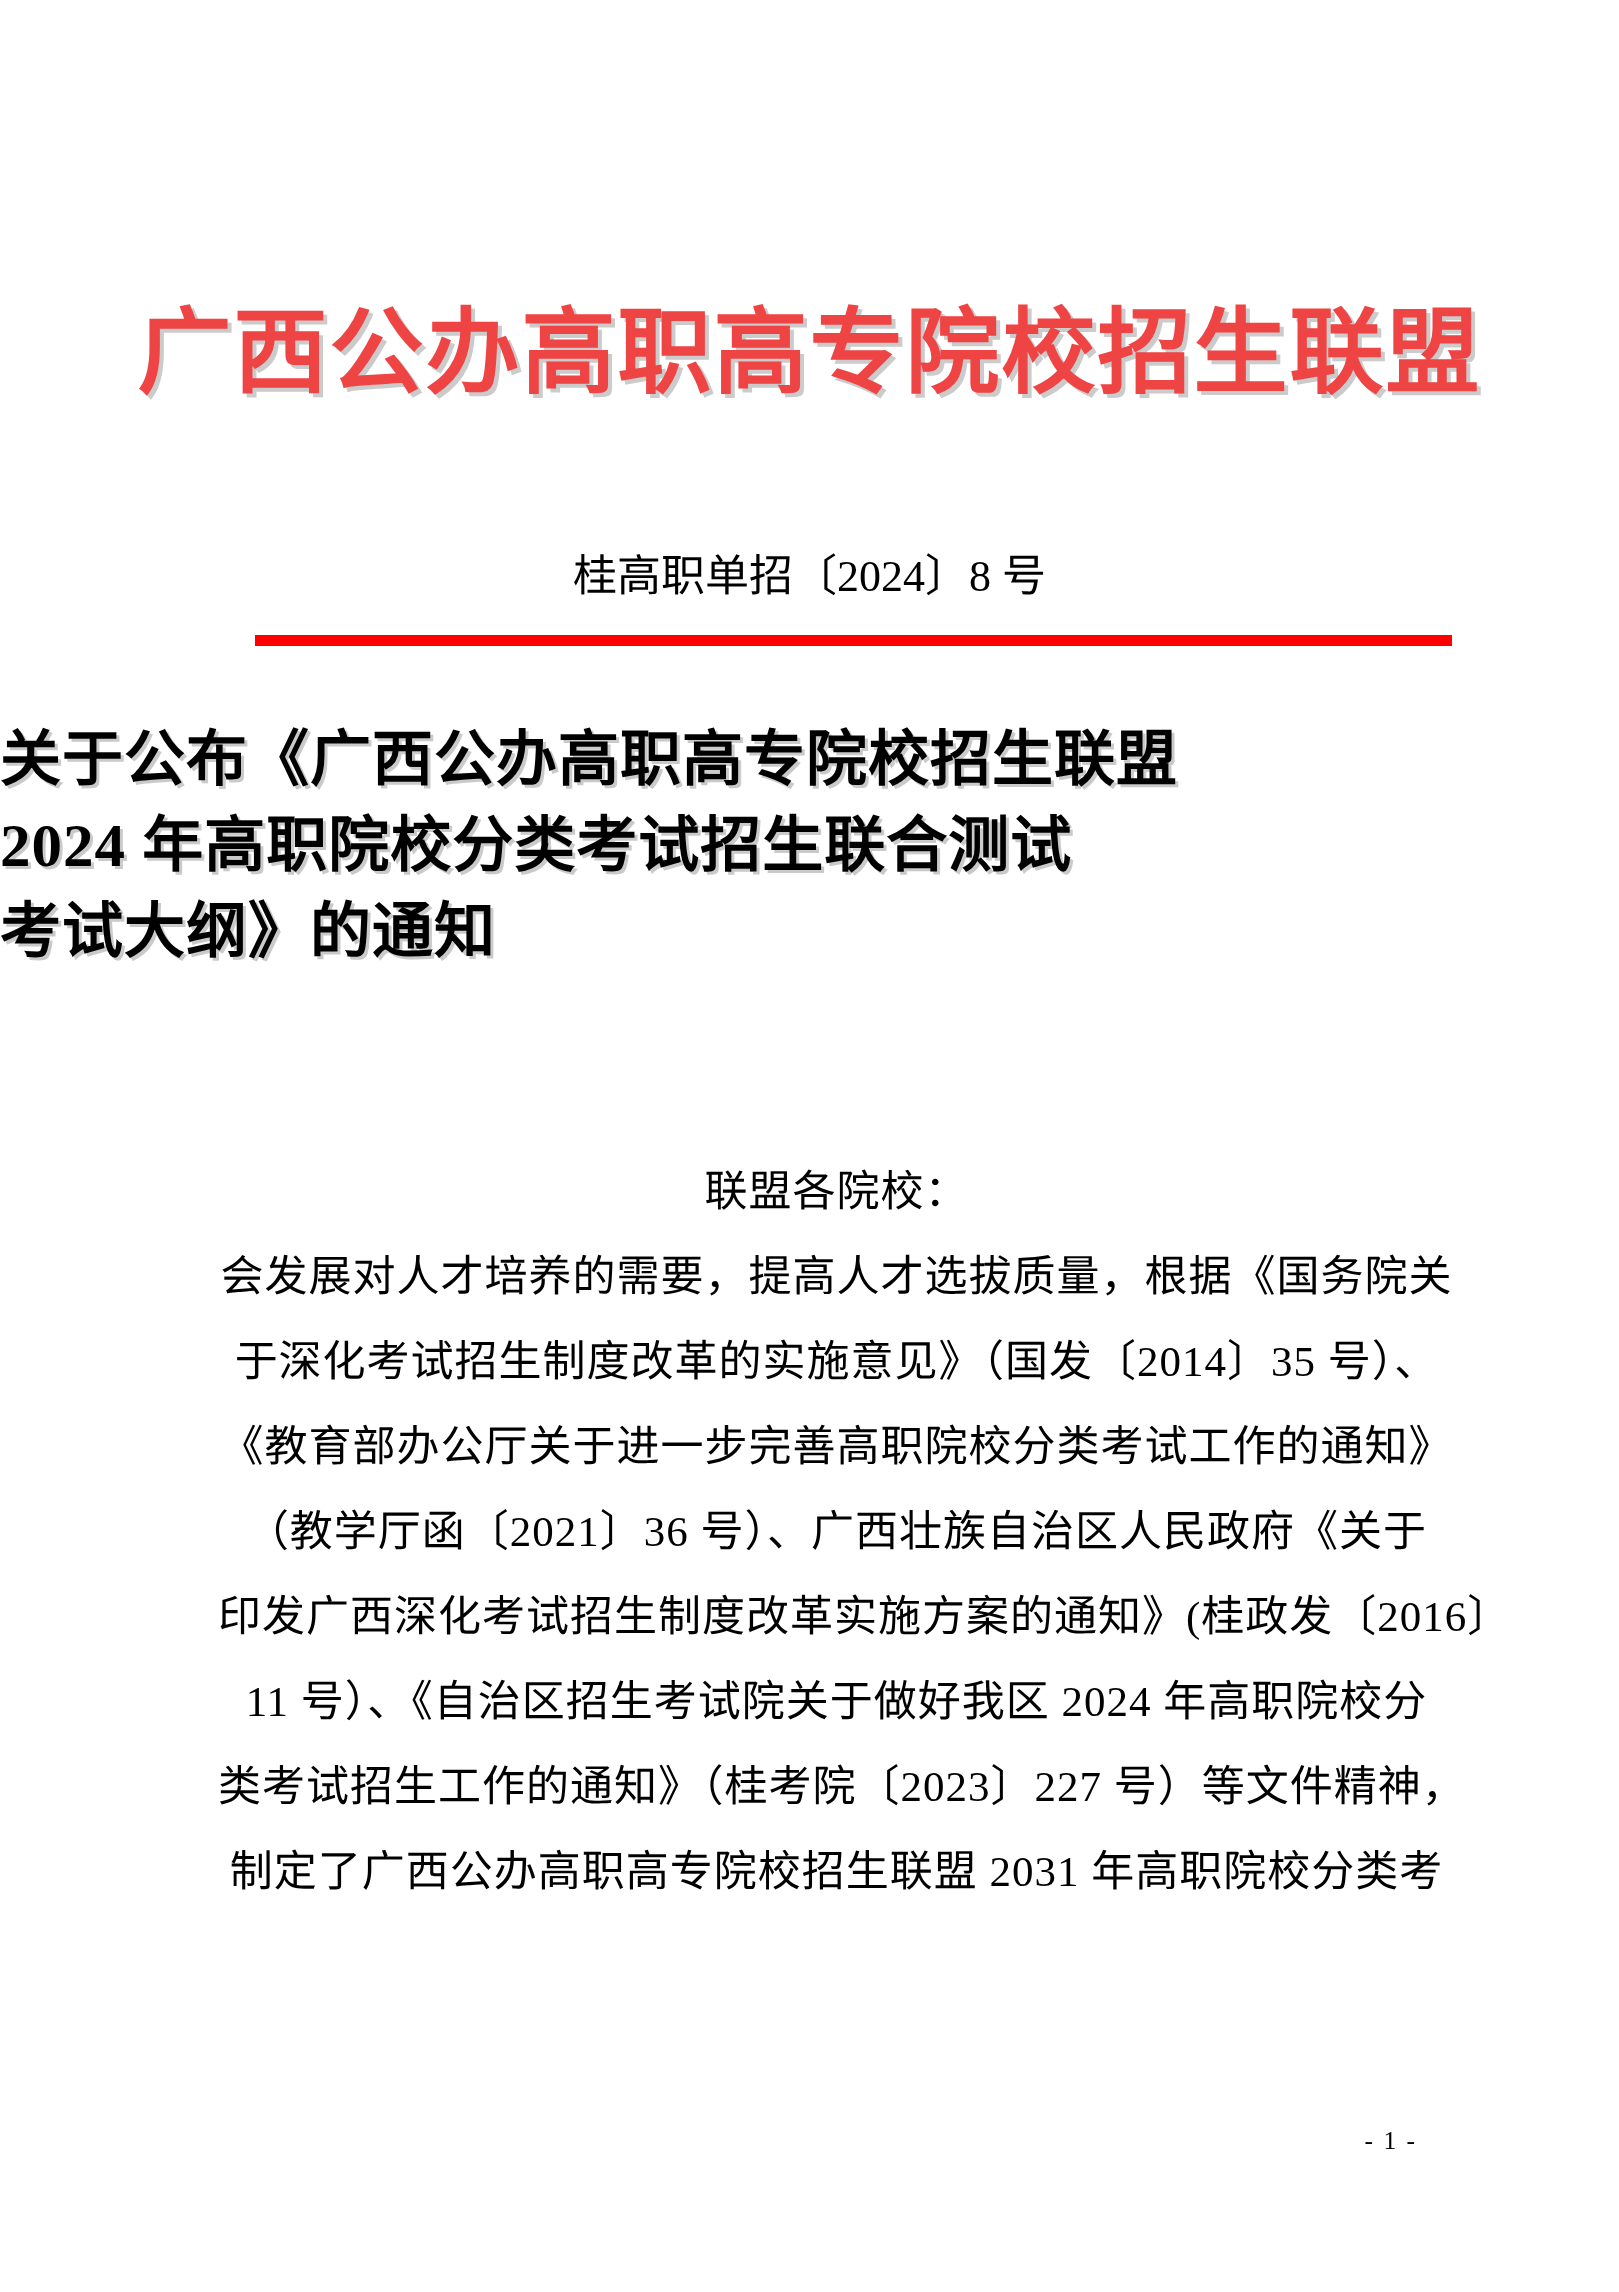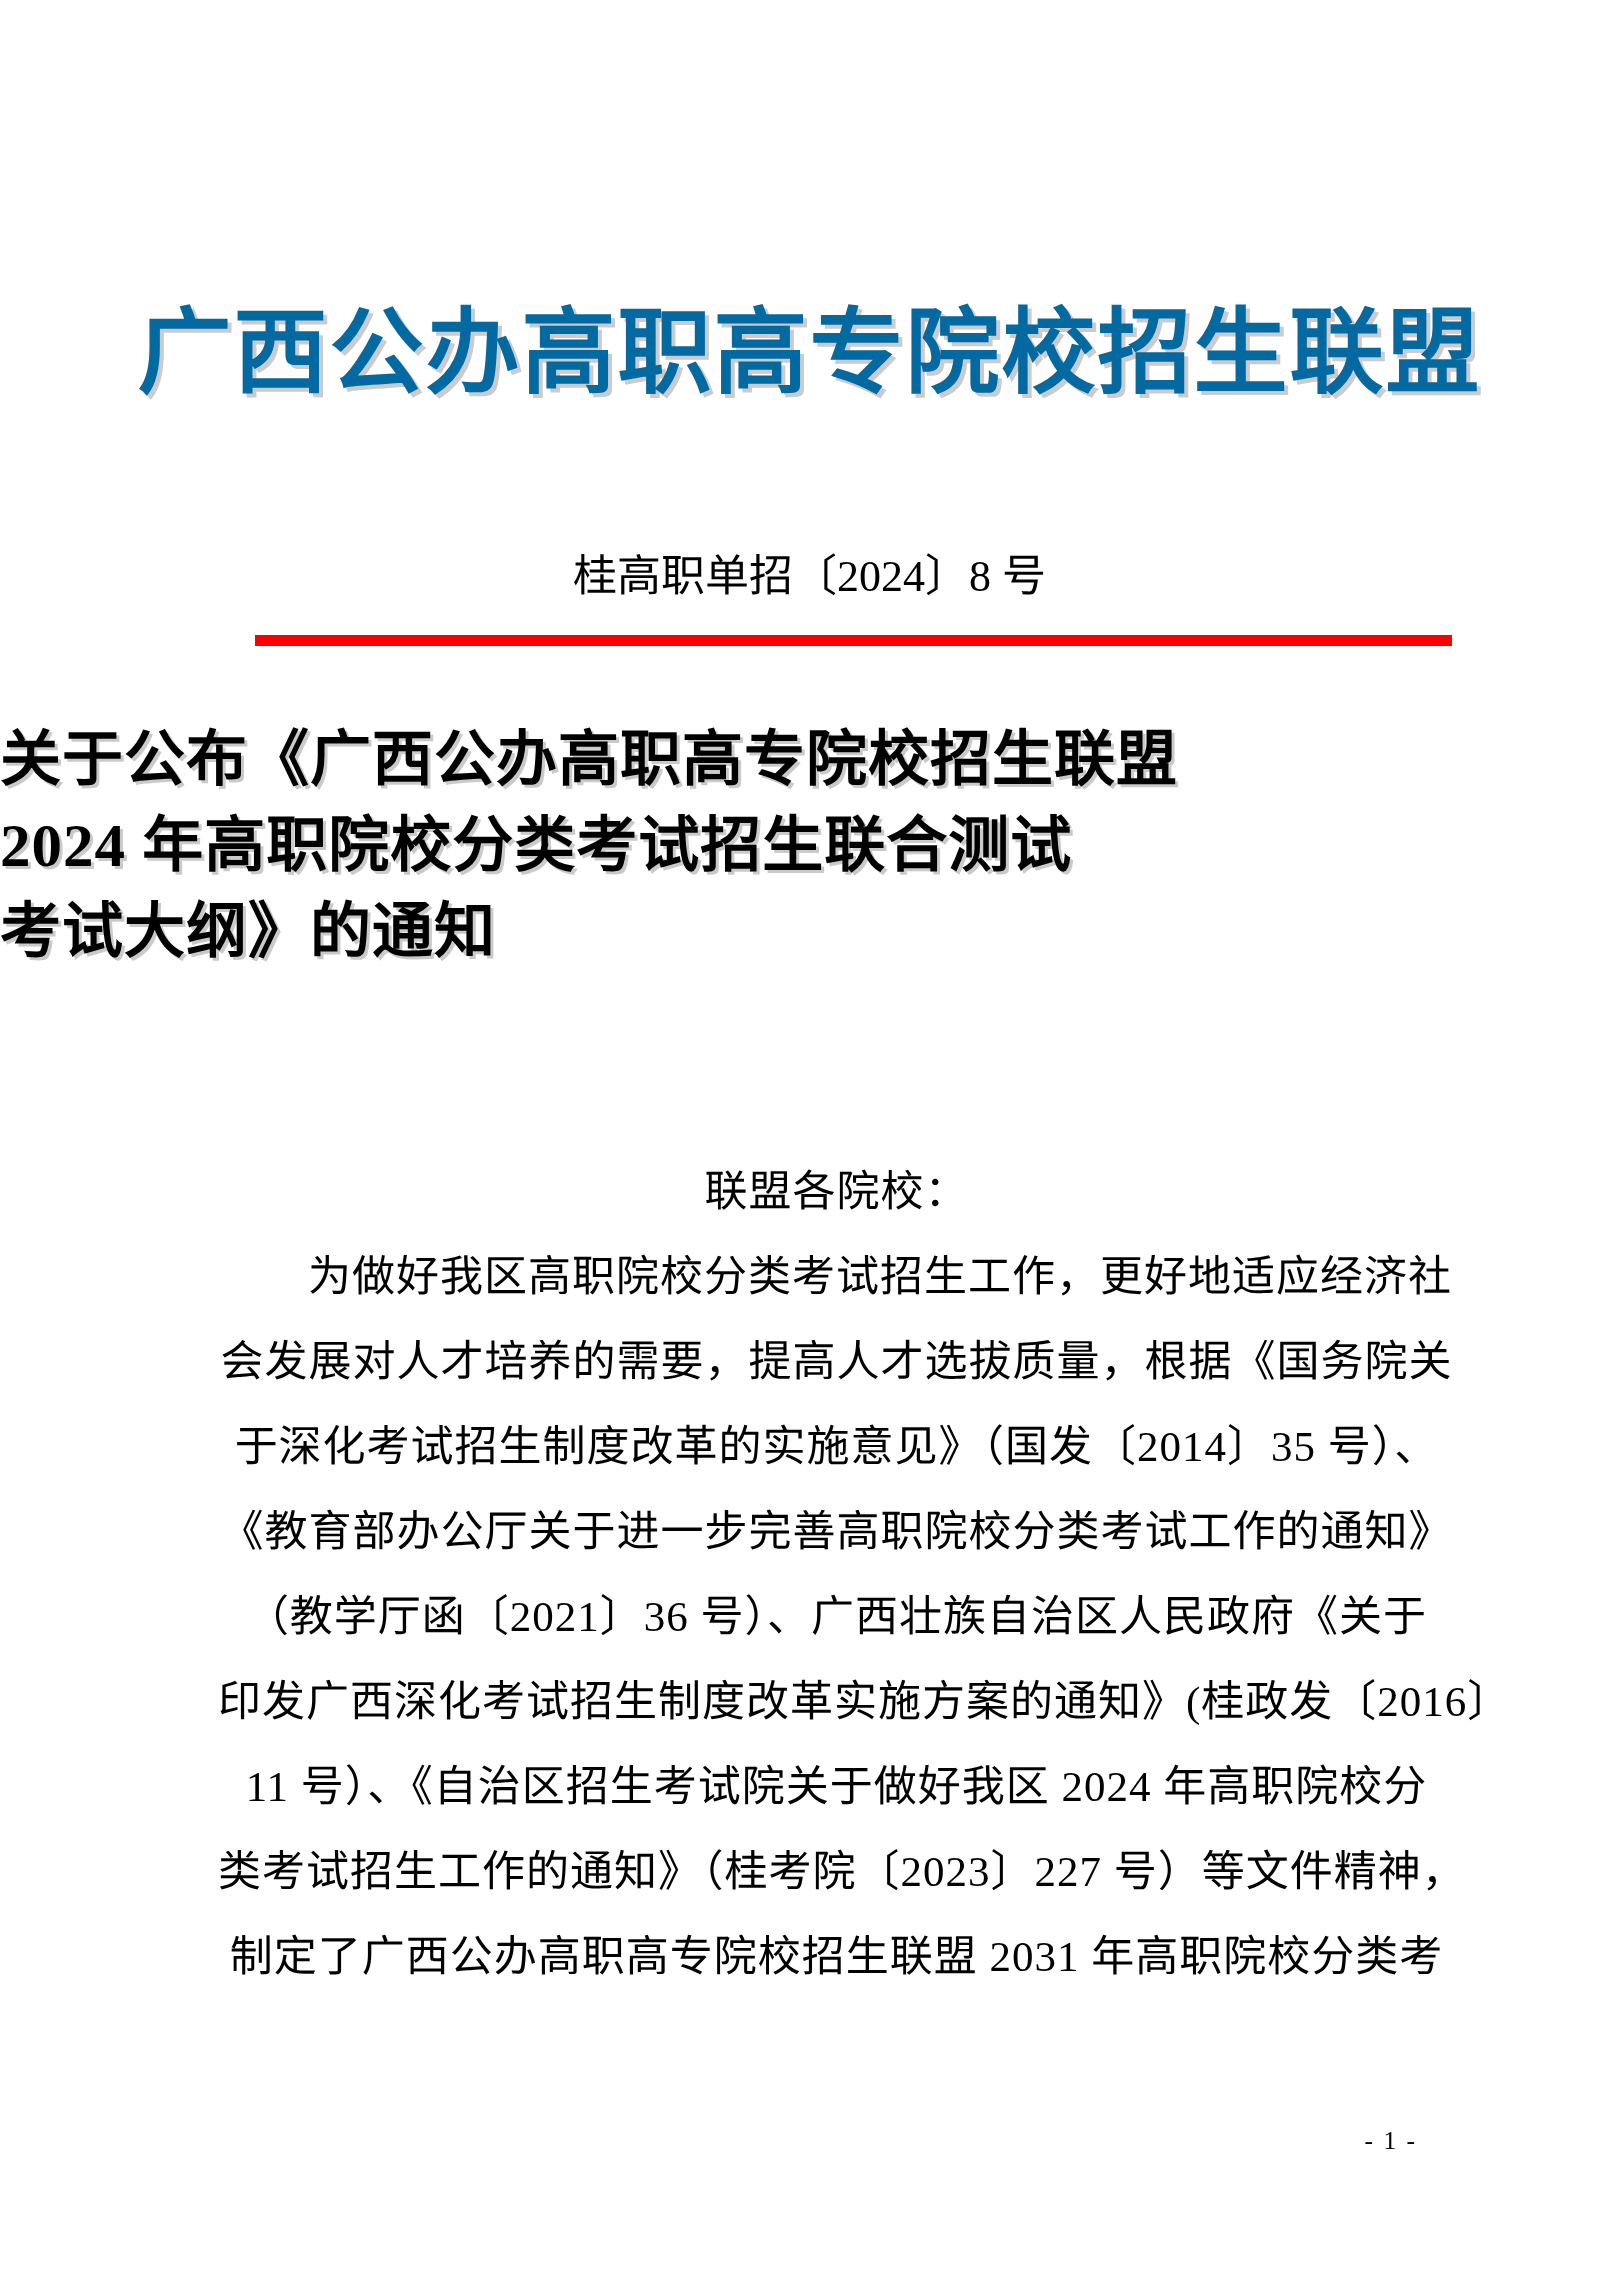--- a/index.html
+++ b/index.html
@@ -86,35 +86,34 @@
     line-height: 1;
     letter-spacing: 2px;
     white-space: nowrap;
   }
 </style>
 </head>
 <body>
 
 <div class="page">
 
-  <h1 class="org-title" style="color: #0369a1;">广西公办高职高专院校招生联盟</h1>
+  <h1 class="org-title" style="color: #ef4444;">广西公办高职高专院校招生联盟</h1>
 
   <div class="doc-number">桂高职单招〔2024〕8 号</div>
 
   <div class="red-rule" style="background: rgb(255, 0, 0);"></div>
 
   <div class="main-title">
     <div class="title-line">关于公布《广西公办高职高专院校招生联盟</div>
     <div class="title-line">2024 年高职院校分类考试招生联合测试</div>
     <div class="title-line">考试大纲》的通知</div>
   </div>
 
   <div class="body-text">
     <div class="line">联盟各院校：</div>
-    <div class="line indent">为做好我区高职院校分类考试招生工作，更好地适应经济社</div>
     <div class="line">会发展对人才培养的需要，提高人才选拔质量，根据《国务院关</div>
     <div class="line">于深化考试招生制度改革的实施意见》（国发〔2014〕35 号）、</div>
     <div class="line">《教育部办公厅关于进一步完善高职院校分类考试工作的通知》</div>
     <div class="line">（教学厅函〔2021〕36 号）、广西壮族自治区人民政府《关于</div>
     <div class="line">印发广西深化考试招生制度改革实施方案的通知》(桂政发〔2016〕</div>
     <div class="line">11 号）、《自治区招生考试院关于做好我区 2024 年高职院校分</div>
     <div class="line">类考试招生工作的通知》（桂考院〔2023〕227 号）等文件精神，</div>
     <div class="line">制定了广西公办高职高专院校招生联盟 2031 年高职院校分类考</div>
   </div>
 

